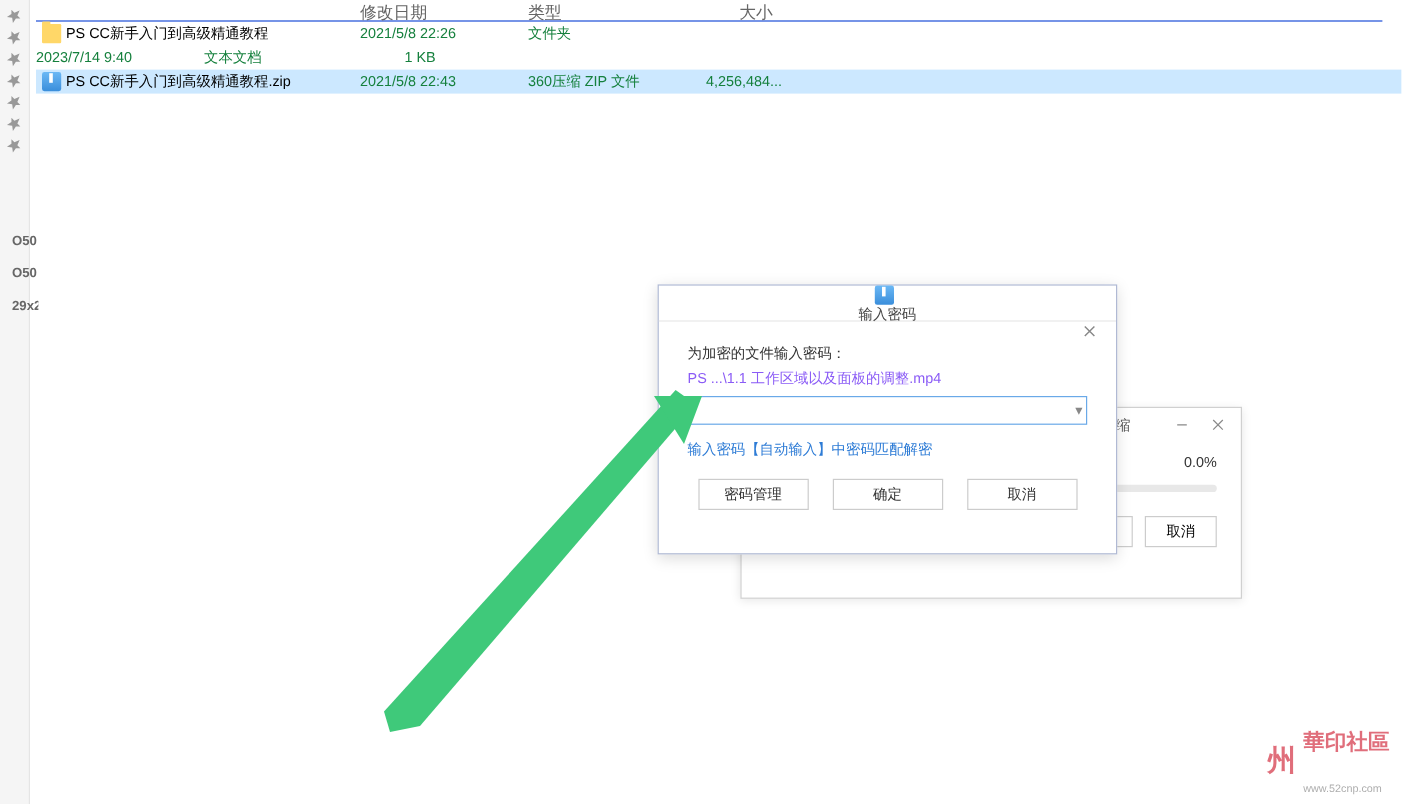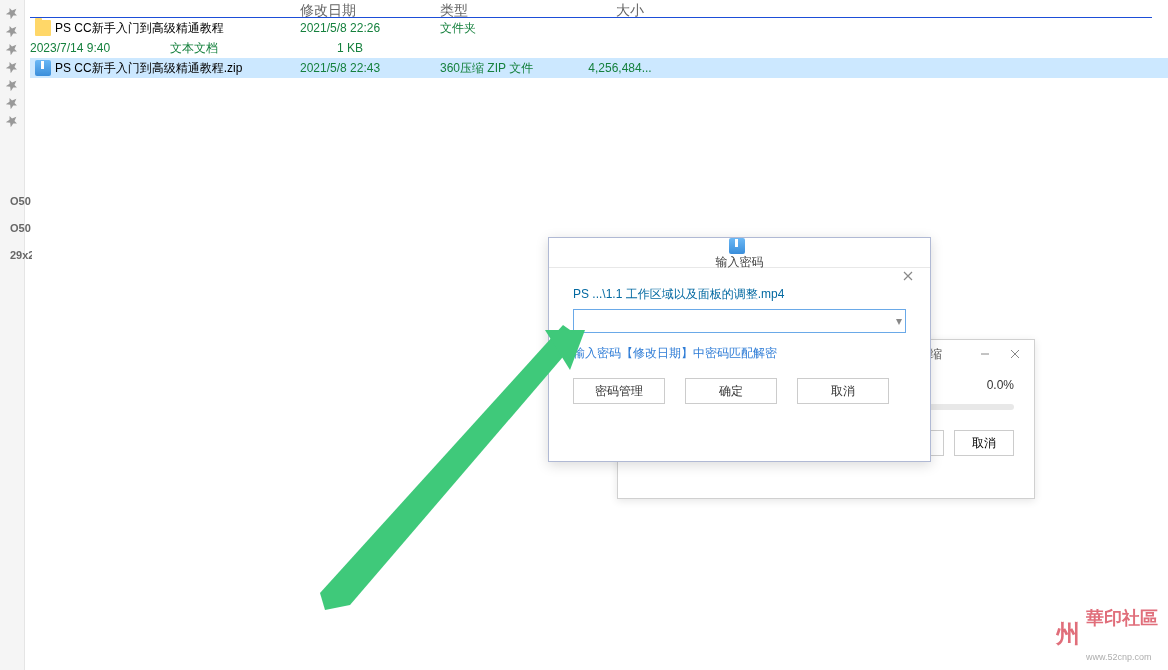--- a/index.html
+++ b/index.html
@@ -37,29 +37,29 @@
     
     
     .password-dialog { position: absolute; left: 548px; top: 237px; width: 383px; height: 225px; background: #fff; border: 1px solid #b0b9d4; box-shadow: 0 3px 12px rgba(0,0,0,0.15); }
     .dialog-titlebar { height: 30px; display: flex; align-items: center; padding: 0 8px; border-bottom: 1px solid #e8e8e8; flex-direction: column; }
     .dialog-title-icon { width: 16px; height: 16px; margin-right: 6px; }
     .dialog-title-text { font-size: 12px; color: #444; }
     .dialog-close { margin-left: auto; width: 28px; height: 22px; display: flex; align-items: center; justify-content: center; color: #888; cursor: pointer; }
     .dialog-close svg { width: 10px; height: 10px; }
     .dialog-body { padding: 18px 24px 12px; }
     .dialog-prompt { font-size: 12px; color: #333; margin-bottom: 4px; }
-    .dialog-filepath { font-size: 12px; color: #0369a1; margin-bottom: 6px; }
+    .dialog-filepath { font-size: 12px; color: #8b5cf6; margin-bottom: 6px; }
     .password-input-wrap { position: relative; margin-bottom: 12px; }
     .password-input { width: 100%; height: 24px; border: 1px solid #6aa9e8; padding: 0 24px 0 6px; font-size: 12px; outline: none; }
     .input-dropdown-arrow { position: absolute; right: 4px; top: 50%; transform: translateY(-50%); color: #888; }
     .checkbox-row { display: flex; align-items: center; gap: 6px; margin-bottom: 6px; font-size: 12px; color: #333; }
     .checkbox-row input { width: 13px; height: 13px; }
     .link-text { color: #2e7cd6; cursor: pointer; }
     .link-bracket { color: #2e7cd6; }
-    .dialog-buttons { display: flex; gap: 20px; margin-top: 16px; }
+    .dialog-buttons { display: flex; gap: 20px; justify-content: center; margin-top: 16px; }
     .dialog-btn { width: 92px; height: 26px; border: 1px solid #ccc; background: #fff; font-size: 12px; color: #333; cursor: pointer; }
     
     
     .progress-window { position: absolute; left: 617px; top: 339px; width: 418px; height: 160px; background: #fff; border: 1px solid #d0d0d0; box-shadow: 0 2px 8px rgba(0,0,0,0.1); }
     .progress-titlebar { height: 28px; display: flex; align-items: center; justify-content: flex-end; padding-right: 6px; }
     .progress-titlebar-label { font-size: 12px; color: #555; margin-right: auto; padding-left: 300px; }
     .window-btns { display: flex; gap: 4px; }
     .win-btn { width: 26px; height: 20px; display: flex; align-items: center; justify-content: center; color: #888; cursor: pointer; }
     .win-btn svg { width: 10px; height: 10px; }
     .progress-body { padding: 10px 20px; }
@@ -179,28 +179,29 @@
   <div class="dialog-titlebar">
     <div class="file-icon zip-icon dialog-title-icon"></div>
     <span class="dialog-title-text">输入密码</span>
     <div class="dialog-close">
       <svg viewBox="0 0 10 10">
           <path stroke="#888" stroke-width="1.2" d="M1 1l8 8M9 1l-8 8"></path>
         </svg>
     </div>
   </div>
   <div class="dialog-body">
+    <div class="dialog-prompt">为加密的文件输入密码：</div>
     <div class="dialog-filepath">PS ...\1.1 工作区域以及面板的调整.mp4</div>
     <div class="password-input-wrap">
       <input type="text" class="password-input" value="" style="">
       <span class="input-dropdown-arrow">▾</span>
     </div>
     <div class="checkbox-row" style="margin-left:0">
       <span class="link-text">
-        <span>输入密码</span><span class="link-bracket">【修改日期】</span><span>中密码匹配解密</span>
+        <span>输入密码</span><span class="link-bracket">【自动输入】</span><span>中密码匹配解密</span>
       </span>
     </div>
     <div class="dialog-buttons">
       <button class="dialog-btn">密码管理</button>
       <button class="dialog-btn">确定</button>
       <button class="dialog-btn">取消</button>
     </div>
   </div>
 </div>
 

